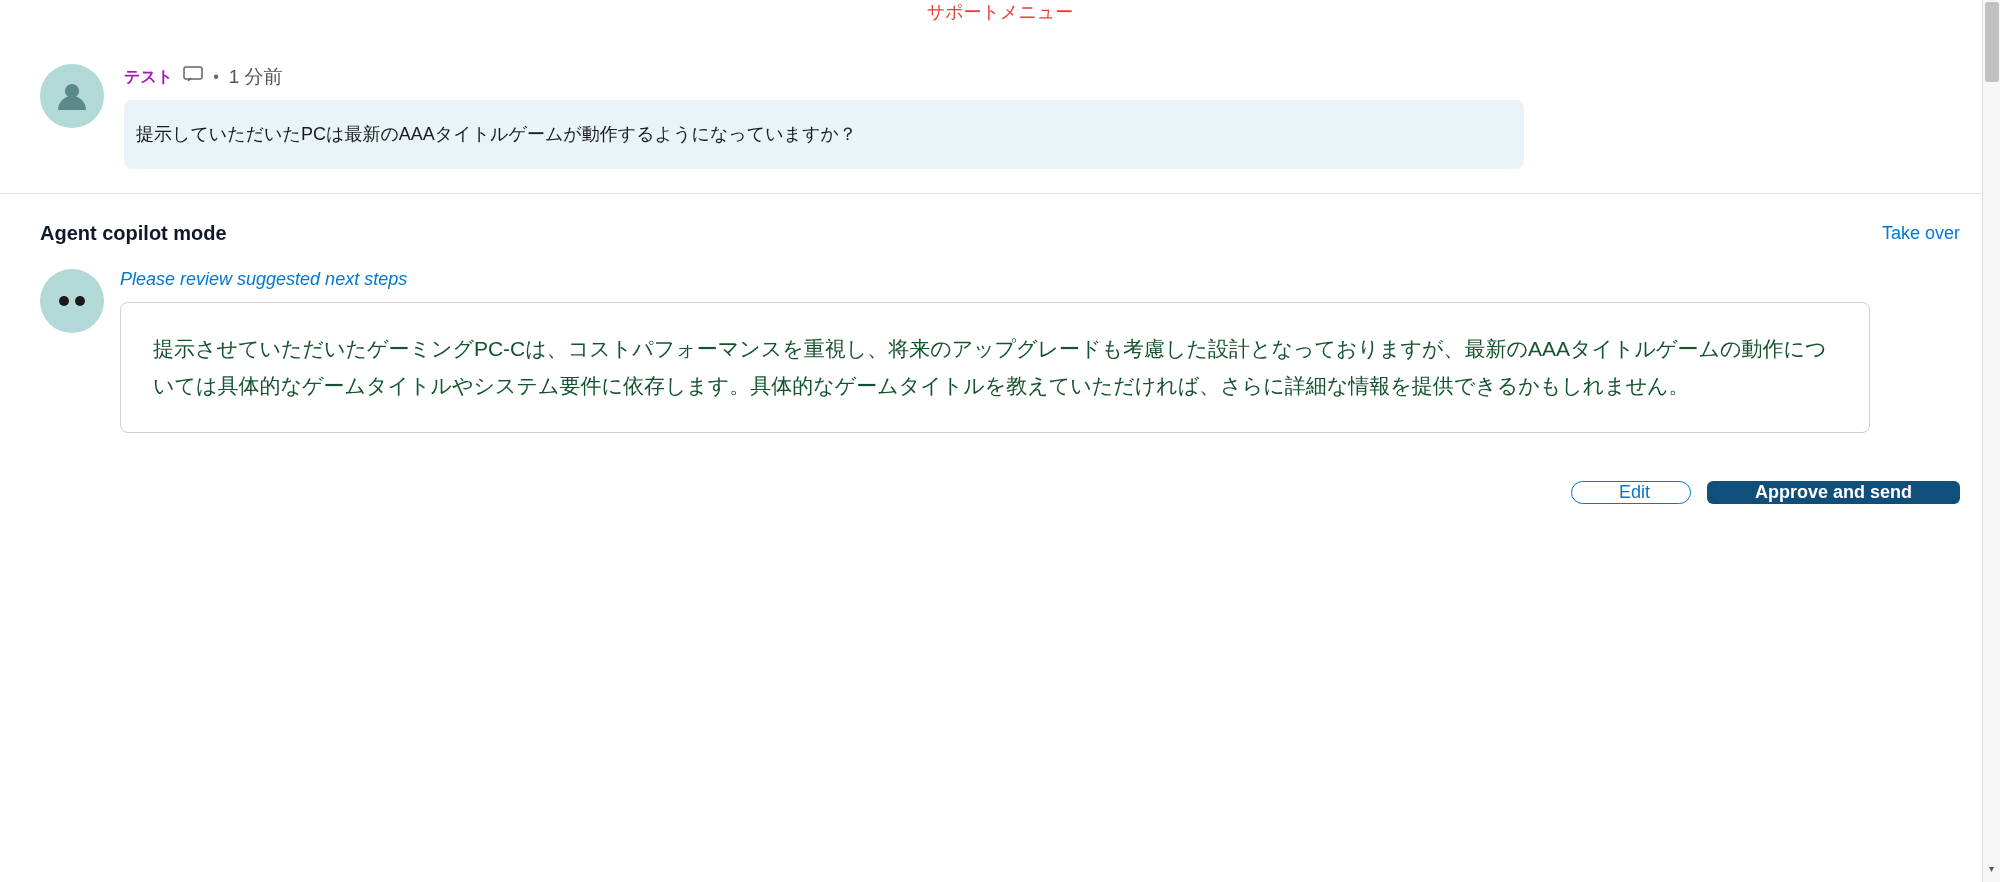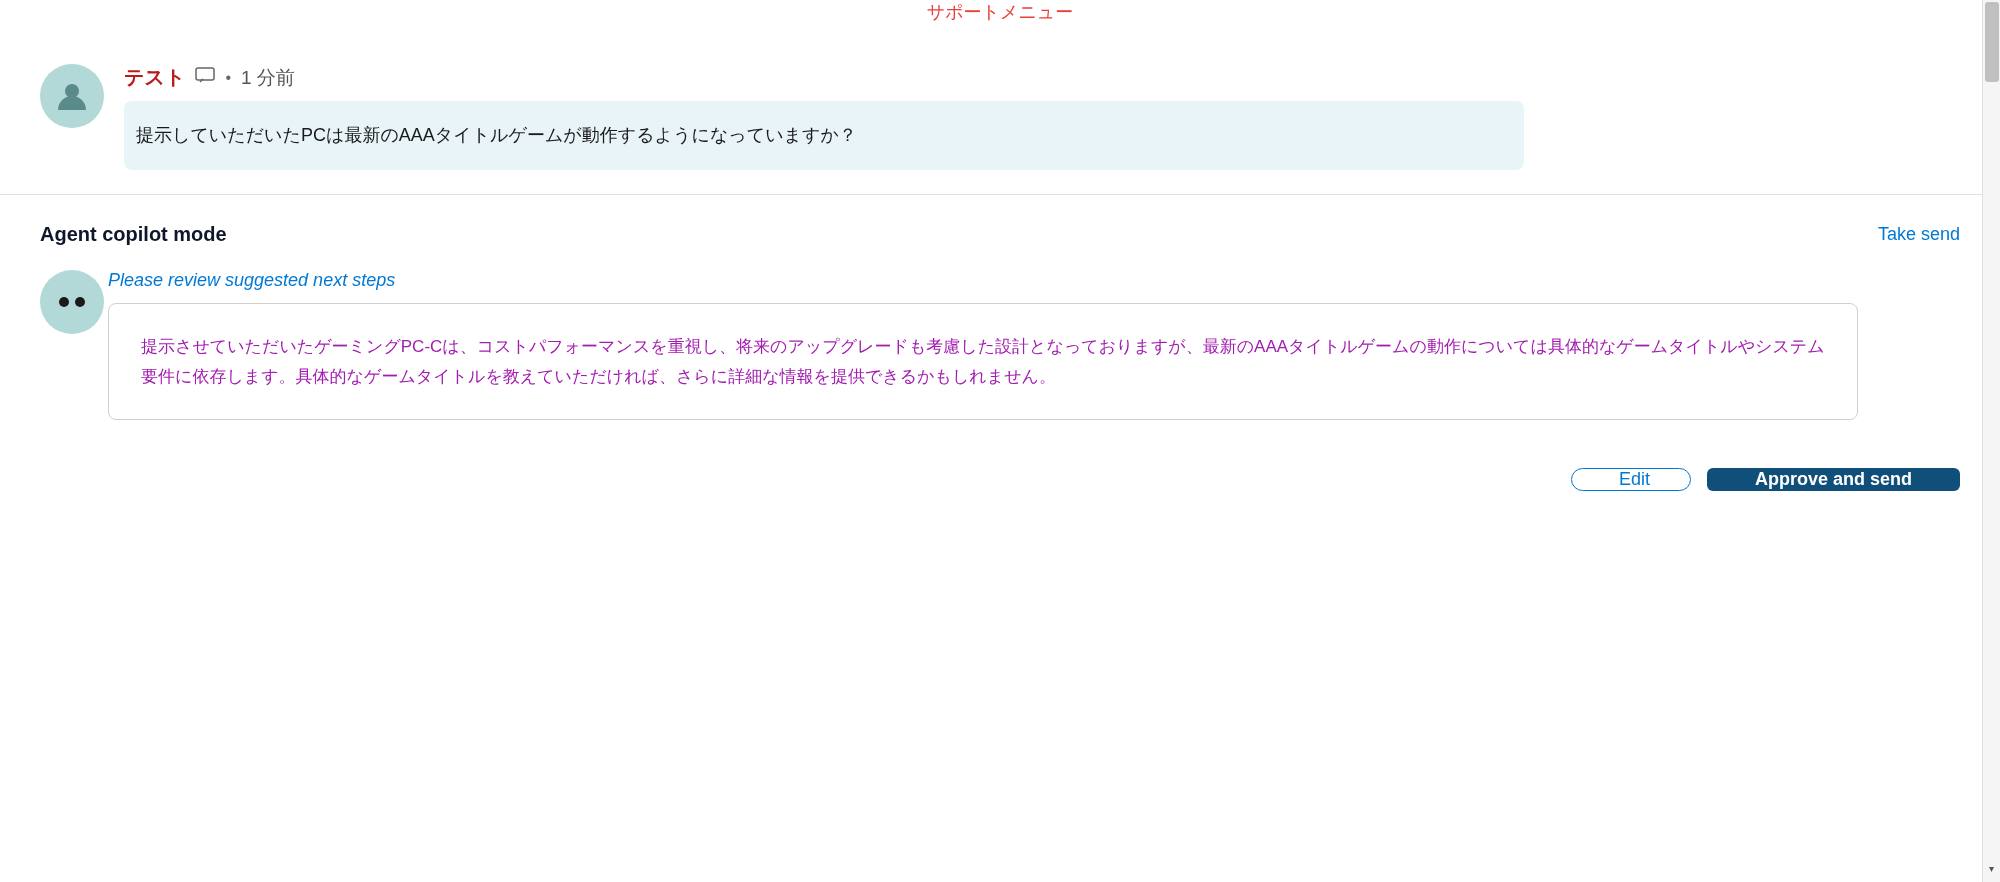--- a/index.html
+++ b/index.html
@@ -60,23 +60,23 @@
       gap: 10px;
     }
 
     .message-header {
       display: flex;
       align-items: center;
       gap: 10px;
     }
 
     .message-author {
-      font-size: 20px;
+      font-size: 16px;
       font-weight: 700;
-      color: #b91c1c;
+      color: #a21caf;
     }
 
     .comment-icon {
       color: #666;
       font-size: 16px;
     }
 
     .separator-dot {
       color: #666;
       font-size: 16px;
@@ -129,21 +129,21 @@
       font-size: 18px;
       color: #0078d4;
       text-decoration: none;
       cursor: pointer;
     }
 
     
     .agent-message-section {
       display: flex;
       align-items: flex-start;
-      gap: 4px;
+      gap: 16px;
     }
 
     .bot-avatar {
       width: 64px;
       height: 64px;
       border-radius: 50%;
       background: #b2d8d8;
       display: flex;
       align-items: center;
       justify-content: center;
@@ -173,22 +173,22 @@
 
     .suggested-response-box {
       border: 1px solid #d0d0d0;
       border-radius: 8px;
       padding: 28px 32px;
       background: #ffffff;
       max-width: 1750px;
     }
 
     .suggested-response-text {
-      font-size: 17px;
-      color: #a21caf;
+      font-size: 21px;
+      color: #14532d;
       line-height: 1.75;
     }
 
     
     .action-buttons {
       display: flex;
       justify-content: flex-end;
       gap: 16px;
       padding: 24px 40px 32px 40px;
     }
@@ -291,21 +291,21 @@
       </div>
     </div>
   </div>
 
   <div class="divider"></div>
 
   <div class="agent-copilot-section">
 
     <div class="agent-copilot-header">
       <span class="agent-copilot-title">Agent copilot mode</span>
-      <a class="take-over-link" href="#">Take send</a>
+      <a class="take-over-link" href="#">Take over</a>
     </div>
 
     <div class="agent-message-section">
       <div class="bot-avatar">
         <div class="bot-dot"></div>
         <div class="bot-dot"></div>
       </div>
 
       <div class="agent-content">
         <span class="review-text">Please review suggested next steps</span>

